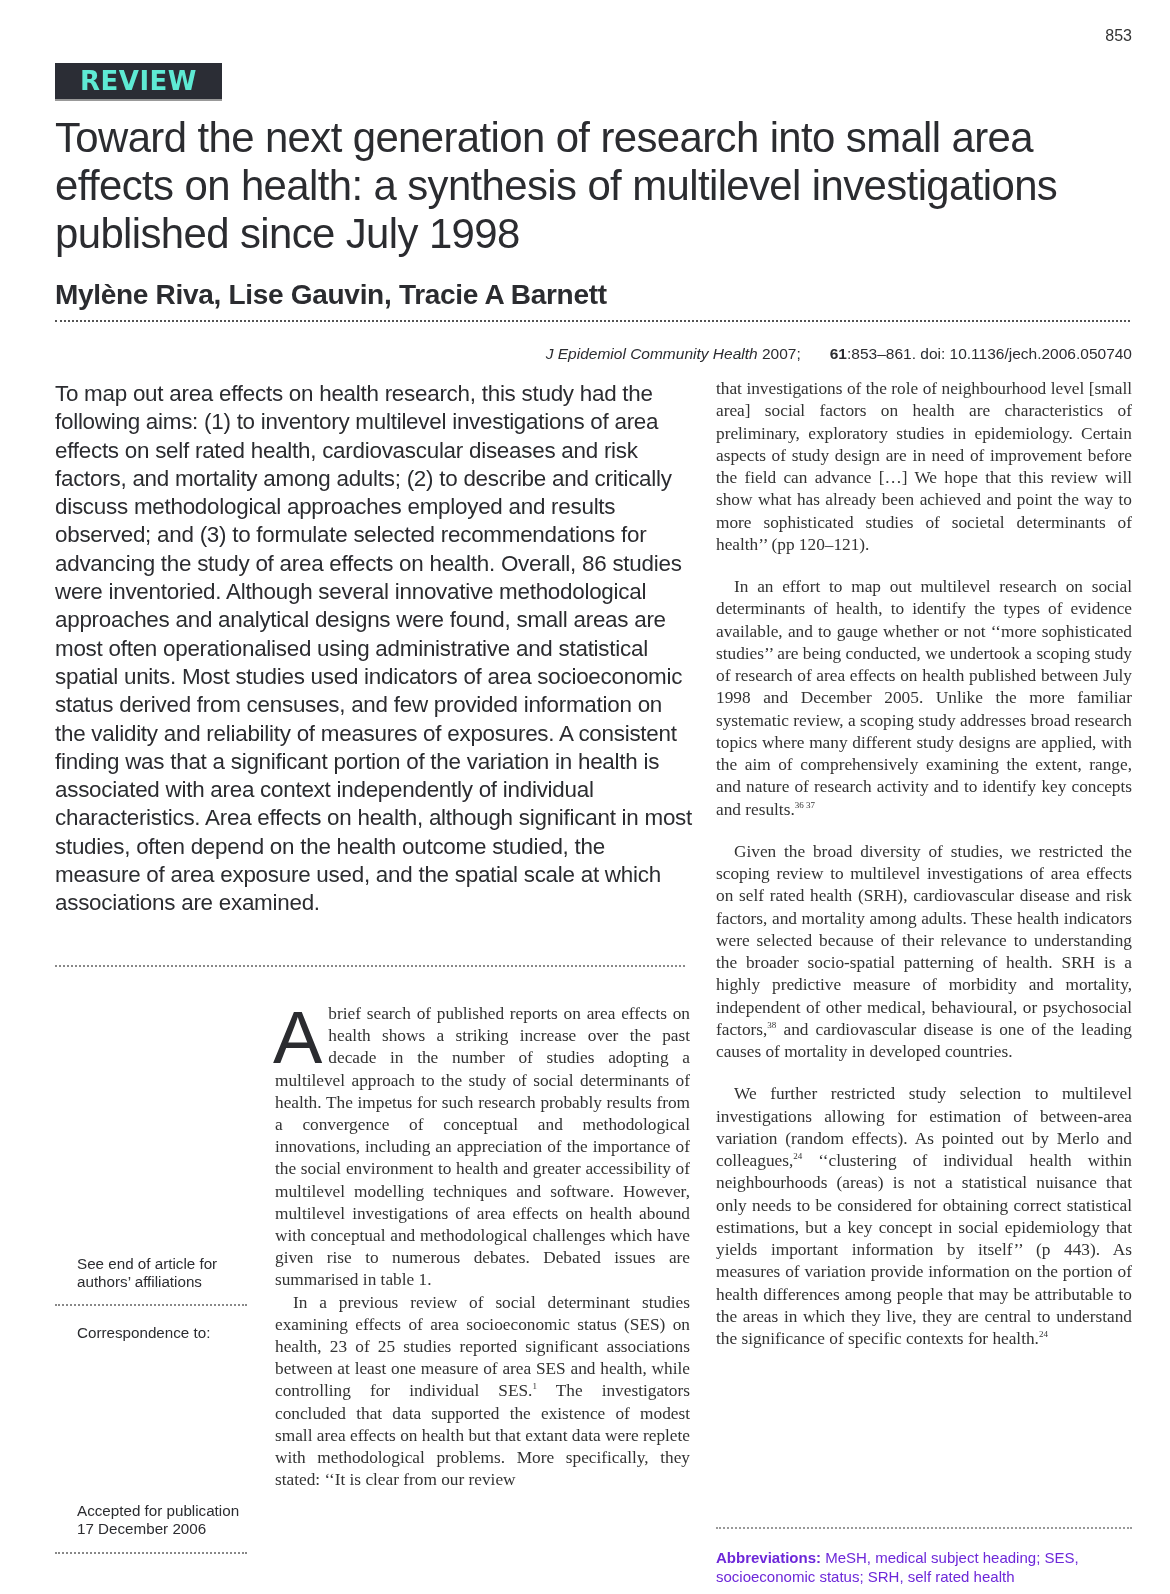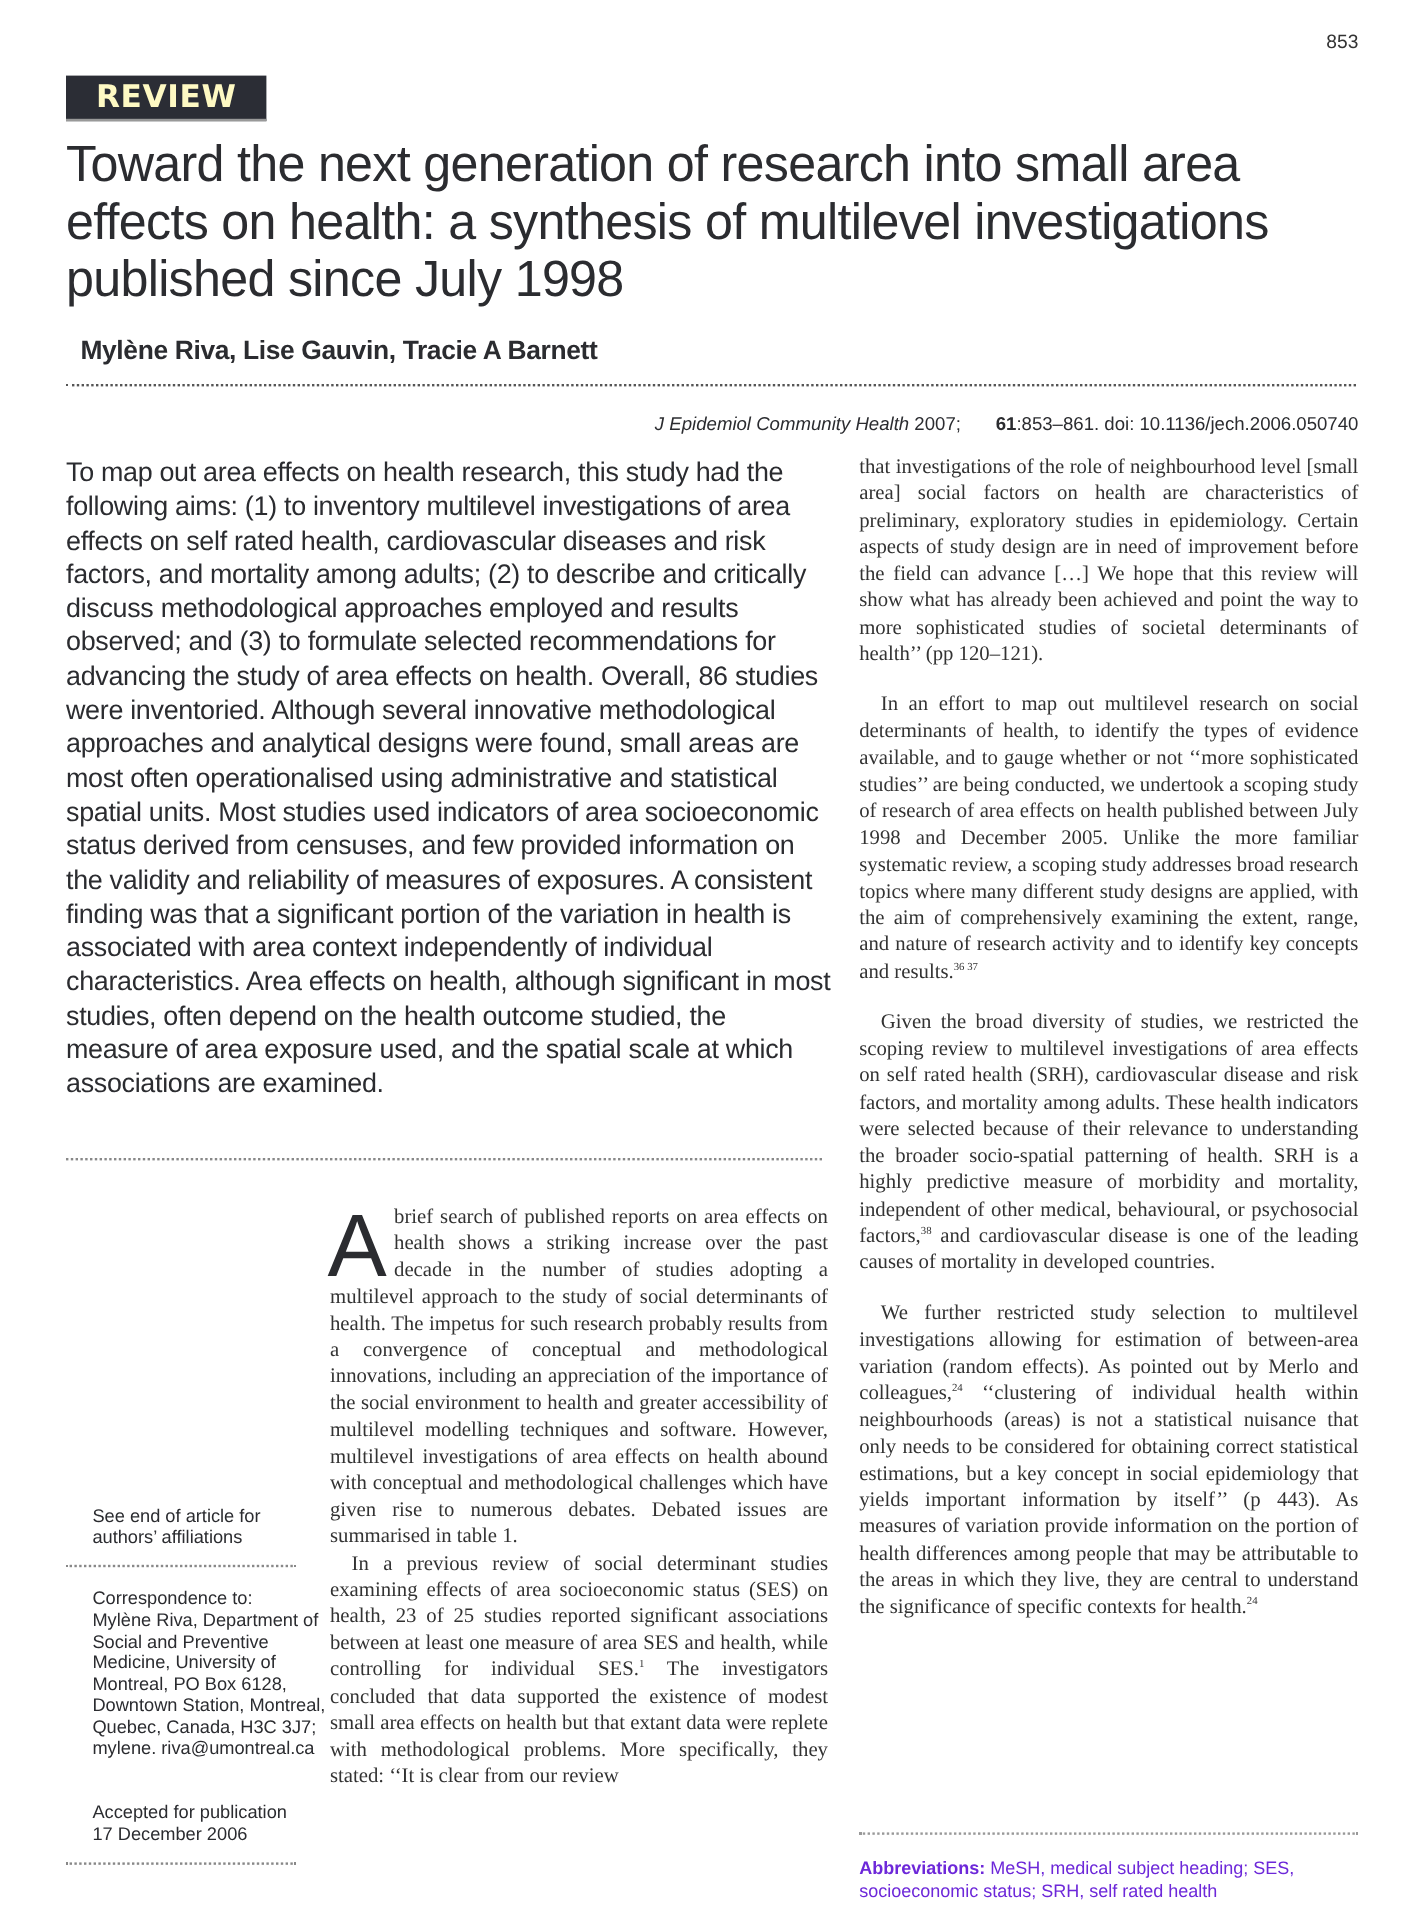--- a/index.html
+++ b/index.html
@@ -1,22 +1,22 @@
 <!DOCTYPE html>
 <html><head>
 <meta charset="utf-8">
 <style>
   html, body { margin: 0; padding: 0; background: #ffffff; }
   body { width: 1170px; height: 1594px; position: relative; overflow: hidden; color: #2b2c30; }
 
   .page-number { position: absolute; top: 27px; right: 38px; font-family: "Liberation Sans", sans-serif; font-size: 16px; color: #333; }
-  .section-badge { position: absolute; top: 63px; left: 55px; width: 167px; height: 38px; background: #2b2d35; color: #fef9c3; font-family: "DejaVu Sans", sans-serif; font-weight: bold; font-size: 26px; letter-spacing: 0.5px; display:flex; align-items:center; justify-content:center; box-sizing:border-box; border-bottom: 2px solid #999; }
+  .section-badge { position: absolute; top: 63px; left: 55px; width: 167px; height: 38px; background: #2b2d35; color: #5eead4; font-family: "DejaVu Sans", sans-serif; font-weight: bold; font-size: 26px; letter-spacing: 0.5px; display:flex; align-items:center; justify-content:center; box-sizing:border-box; border-bottom: 2px solid #999; }
 
   .title { position: absolute; top: 114px; left: 55px; width: 1090px; font-family: "Liberation Sans", sans-serif; font-size: 42.5px; line-height: 48px; color: #2b2c30; font-weight: normal; letter-spacing: -0.6px; margin:0; transform: scaleX(0.985); transform-origin: left top; }
-  .authors { position: absolute; top: 279px; left: 55px; font-family: "Liberation Sans", sans-serif; font-weight: bold; font-size: 22px; color: #2b2c30; letter-spacing: -0.3px; margin-left: 12px; }
+  .authors { position: absolute; top: 279px; left: 55px; font-family: "Liberation Sans", sans-serif; font-weight: bold; font-size: 28px; color: #2b2c30; letter-spacing: -0.3px; }
   .dotted-top { position: absolute; top: 320px; left: 55px; width: 1075px; border-top: 2px dotted #555; }
   .citation { position: absolute; top: 345px; right: 38px; font-family: "Liberation Sans", sans-serif; font-size: 15.5px; color: #2b2c30; }
   .citation .journal { font-style: italic; }
   .citation .vol { font-weight: bold; margin-left: 29px; }
 
   .abstract { position: absolute; top: 380px; left: 55px; width: 640px; font-family: "Liberation Sans", sans-serif; font-size: 22.4px; line-height: 28.3px; color: #2b2c30; letter-spacing: -0.25px; margin:0; }
   .dotted-abstract { position: absolute; top: 965px; left: 55px; width: 630px; border-top: 2px dotted #888; }
 
   .col-mid { position: absolute; top: 1003px; left: 275px; width: 415px; font-family: "Liberation Serif", serif; font-size: 17.3px; line-height: 22.2px; color: #333; text-align: justify; }
   .col-mid p { margin: 0; }
@@ -53,21 +53,20 @@
   <span>2007;</span><span class="vol">61</span><span>:853–861. doi: 10.1136/jech.2006.050740</span>
 </div>
 
 <p class="abstract">To map out area effects on health research, this study had the following aims: (1) to inventory multilevel investigations of area effects on self rated health, cardiovascular diseases and risk factors, and mortality among adults; (2) to describe and critically discuss methodological approaches employed and results observed; and (3) to formulate selected recommendations for advancing the study of area effects on health. Overall, 86 studies were inventoried. Although several innovative methodological approaches and analytical designs were found, small areas are most often operationalised using administrative and statistical spatial units. Most studies used indicators of area socioeconomic status derived from censuses, and few provided information on the validity and reliability of measures of exposures. A consistent finding was that a significant portion of the variation in health is associated with area context independently of individual characteristics. Area effects on health, although significant in most studies, often depend on the health outcome studied, the measure of area exposure used, and the spatial scale at which associations are examined.</p>
 <div class="dotted-abstract"></div>
 
 <div class="sidebar side-aff">See end of article for authors’ affiliations</div>
 <div class="side-dots" style="top:1304px"></div>
 <div class="sidebar side-corr">
   <div>Correspondence to:</div>
-  <div>Mylène Riva, Department of Social and Preventive Medicine, University of Montreal, PO Box 6128, Downtown Station, Montreal, Quebec, Canada, H3C 3J7; mylene. riva@umontreal.ca</div>
 </div>
 <div class="sidebar side-acc">
   <div>Accepted for publication</div>
   <div>17 December 2006</div>
 </div>
 <div class="side-dots" style="top:1552px"></div>
 
 <div class="col-mid">
   <p><span class="dropcap">A</span><span>brief search of published reports on area effects on health shows a striking increase over the past decade in the number of studies adopting a multilevel approach to the study of social determinants of health. The impetus for such research probably results from a convergence of conceptual and methodological innovations, including an appreciation of the importance of the social environment to health and greater accessibility of multilevel modelling techniques and software. However, multilevel investigations of area effects on health abound with conceptual and methodological challenges which have given rise to numerous debates. Debated issues are summarised in table 1.</span></p>
   <p class="indent"><span>In a previous review of social determinant studies examining effects of area socioeconomic status (SES) on health, 23 of 25 studies reported significant associations between at least one measure of area SES and health, while controlling for individual SES.</span><sup>1</sup><span> The investigators concluded that data supported the existence of modest small area effects on health but that extant data were replete with methodological problems. More specifically, they stated: ‘‘It is clear from our review</span></p>

